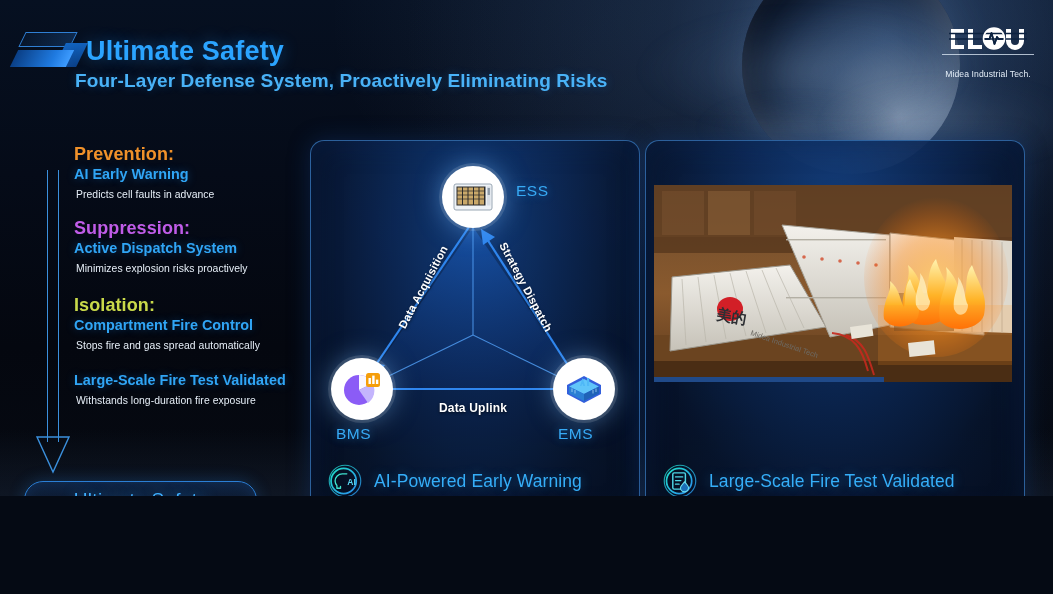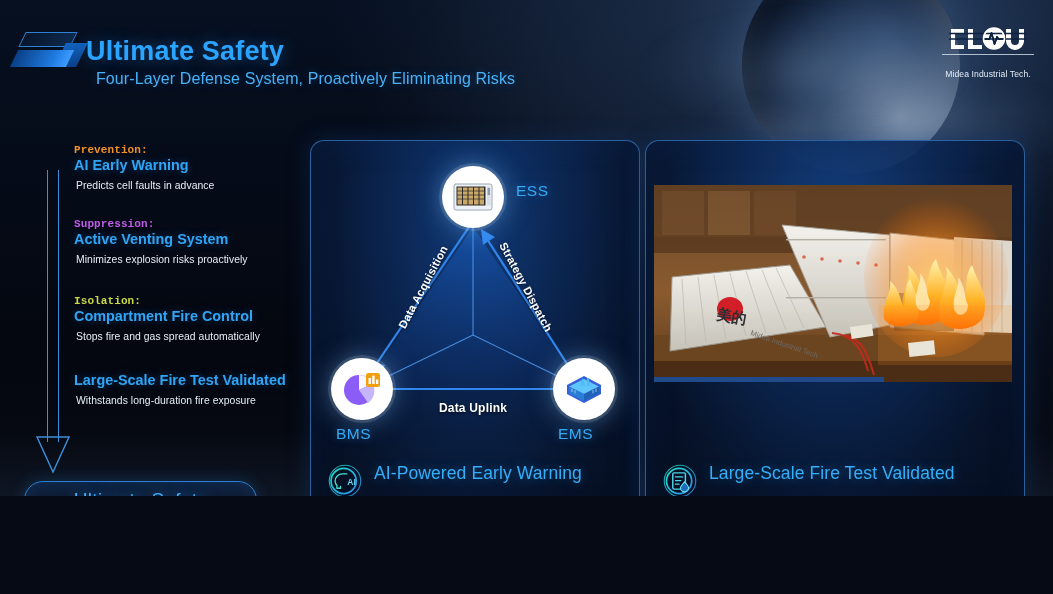--- a/index.html
+++ b/index.html
@@ -77,38 +77,39 @@
   .deco .d3{ left:52px; top:13px; width:22px; height:24px;
     background:linear-gradient(160deg,#1366c4 0%, #0b3f85 100%); }
 
   .title{
     position:absolute; left:86px; top:36px;
     font-size:27px; font-weight:bold; color:#2ba4ff;
     letter-spacing:.2px;
     text-shadow:0 0 16px rgba(40,150,255,0.45);
   }
   .subtitle{
-    position:absolute; left:96px; top:70px;
-    font-size:16px; color:#49b2f7; letter-spacing:.1px;
+    position:absolute; left:75px; top:70px;
+    font-size:19px; color:#49b2f7; letter-spacing:.1px;
     text-shadow:0 0 10px rgba(40,150,255,0.30);
+    font-weight:bold;
   }
 
   
   .logo{ position:absolute; left:936px; top:26px; width:104px; height:48px; text-align:center; }
   .logo svg{ display:block; margin:0 auto; }
   .logo-sub{
     font-size:8.6px; color:#e3edf7; letter-spacing:.1px; margin-top:2px;
     border-top:1px solid rgba(225,238,250,0.75); padding-top:14px; width:92px; margin-left:auto; margin-right:auto;
   }
 
   
   .left{ position:absolute; left:62px; top:140px; width:248px; }
   .item{ position:absolute; left:12px; }
   .i0{ top:4px; } .i1{ top:78px; } .i2{ top:155px; } .i3{ top:231px; }
-  .kicker{ font-size:11px; font-weight:bold; letter-spacing:.1px;font-family:Liberation Mono, monospace; }
+  .kicker{ font-size:18px; font-weight:bold; letter-spacing:.1px; }
   .lead{ font-size:14.4px; font-weight:bold; color:#30a5f5; margin-top:1px;
          text-shadow:0 0 9px rgba(40,150,255,0.35); }
   .desc{ font-size:10.4px; color:#e6eef7; margin-top:7px; margin-left:2px; letter-spacing:.05px; }
 
   
   .arrow{ position:absolute; left:38px; top:170px; width:30px; height:310px; }
   .arrow .shaft{
     position:absolute; left:9px; top:0; width:12px; height:272px;
     border-left:1.4px solid #3b90dd; border-right:1.4px solid #3b90dd;
   }
@@ -157,21 +158,21 @@
     position:absolute; font-size:11.3px; font-weight:bold; color:#ffffff;
     letter-spacing:.2px; white-space:nowrap;
     text-shadow:0 1px 3px rgba(0,0,0,0.65);
   }
   .el-acq{ left:112px; top:146px; transform:translate(-50%,-50%) rotate(-62deg); }
   .el-str{ left:215px; top:146px; transform:translate(-50%,-50%) rotate(62deg); }
   .el-upl{ left:162px; top:267px; transform:translate(-50%,-50%); font-size:12px; }
 
   .caption-row{
     position:absolute; left:16px; bottom:20px;
-    display:flex; gap:11px;
+    display:flex; align-items:center; gap:11px;
   }
   .cap-icon{ width:36px; height:36px; flex:0 0 36px; }
   .cap-text{ font-size:17.5px; color:#35aef8; letter-spacing:.1px;
     text-shadow:0 0 11px rgba(40,160,255,0.4); }
 
   
   .photo{
     position:absolute; left:8px; top:44px; width:358px; height:197px;
     overflow:hidden; background:#2a1708;
   }
@@ -231,21 +232,21 @@
   <div class="left">
 
     <div class="item i0">
       <div class="kicker" style="color:#f0912a">Prevention:</div>
       <div class="lead">AI Early Warning</div>
       <div class="desc">Predicts cell faults in advance</div>
     </div>
 
     <div class="item i1">
       <div class="kicker" style="color:#c05ce8">Suppression:</div>
-      <div class="lead">Active Venting System</div>
+      <div class="lead">Active Dispatch System</div>
       <div class="desc">Minimizes explosion risks proactively</div>
     </div>
 
     <div class="item i2">
       <div class="kicker" style="color:#c9d94a">Isolation:</div>
       <div class="lead">Compartment  Fire Control</div>
       <div class="desc">Stops fire and gas spread automatically</div>
     </div>
 
     <div class="item i3">

